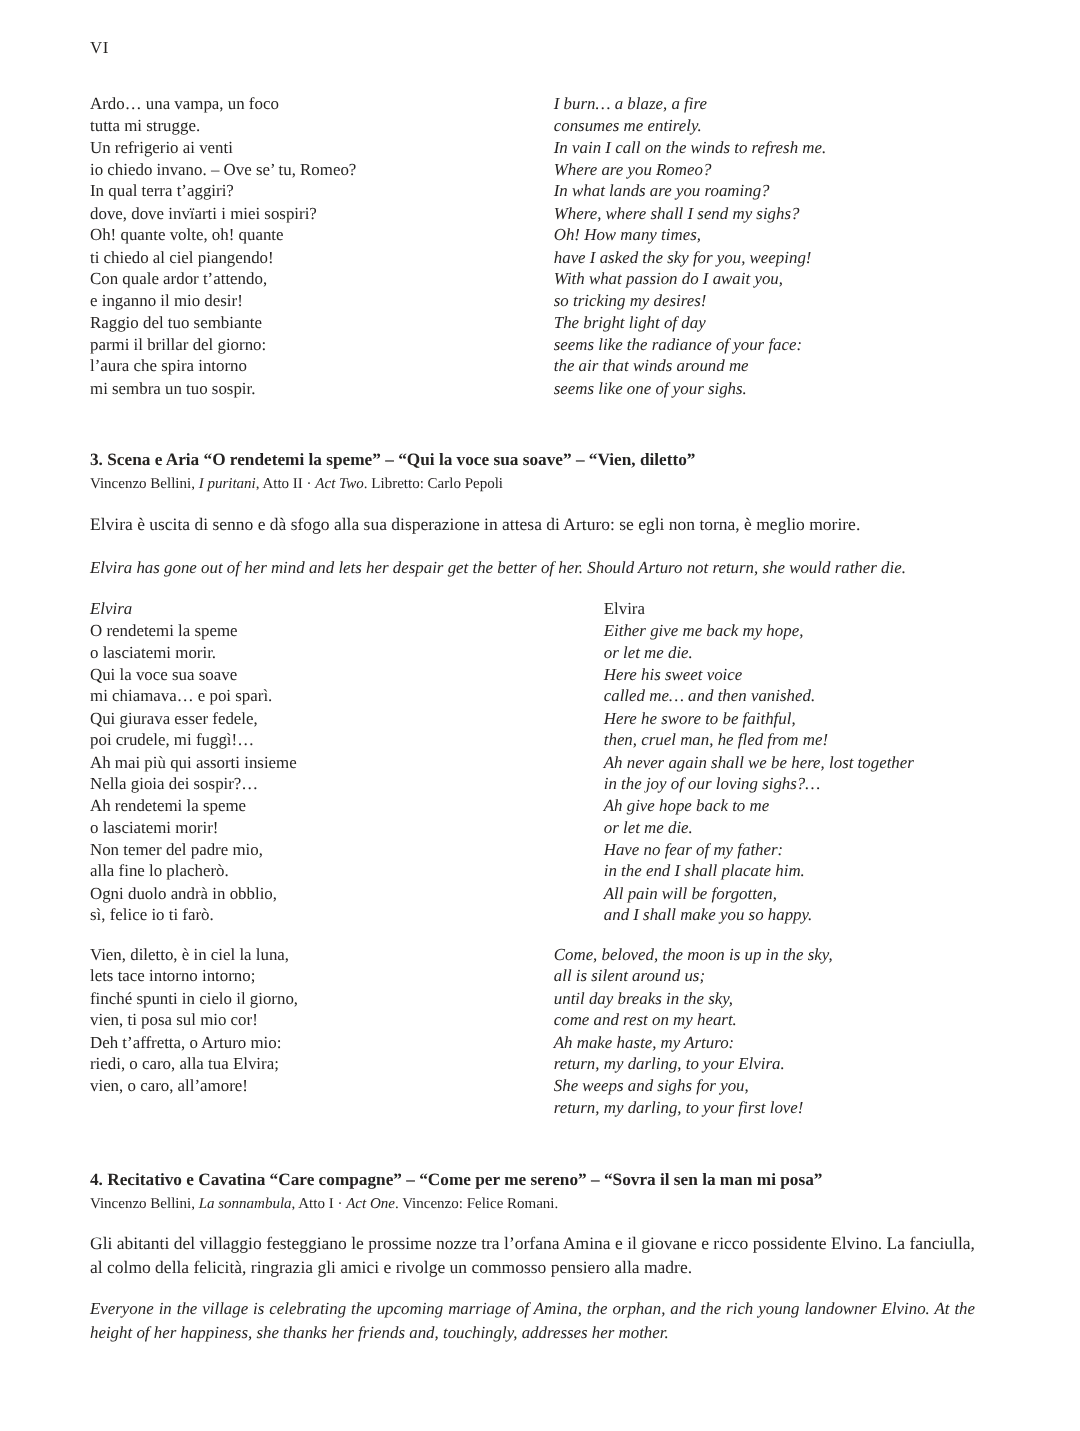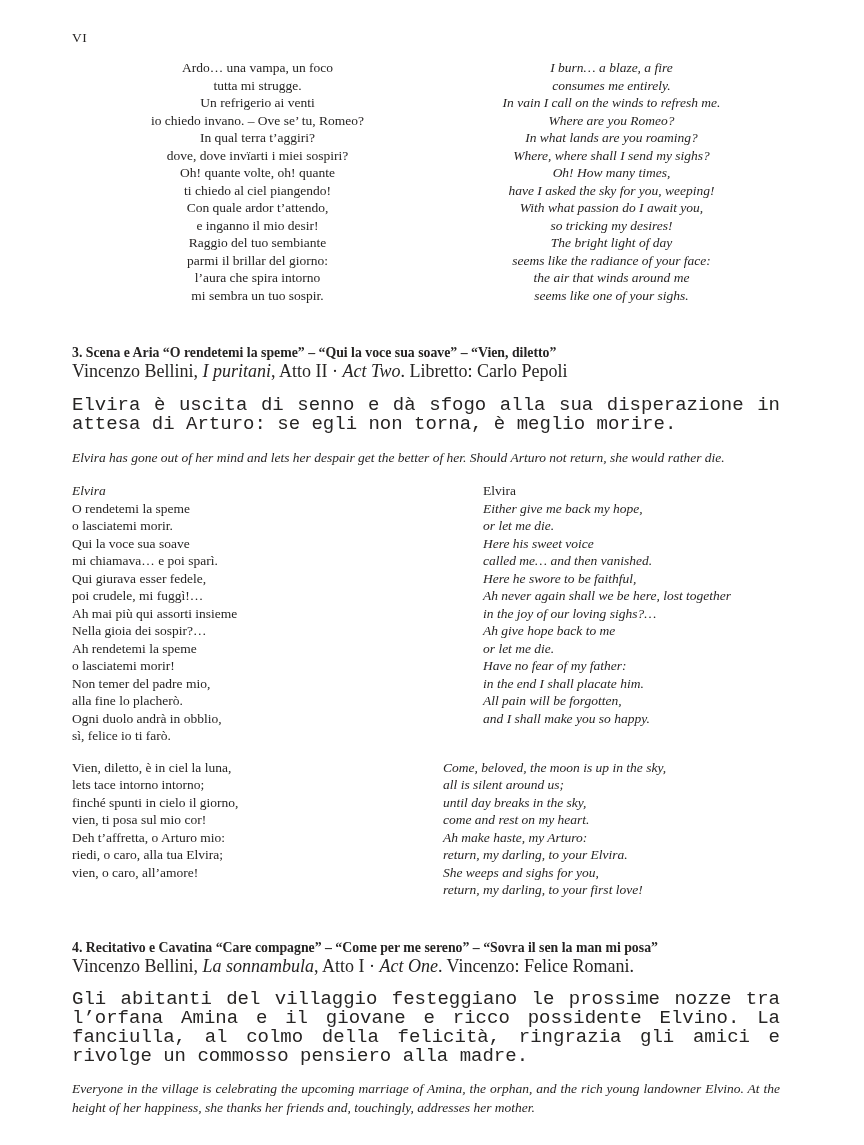--- a/index.html
+++ b/index.html
@@ -32,42 +32,41 @@
     display: grid;
     grid-template-columns: 371px 1fr;
     font-size: 13.5px;
     line-height: 17.5px;
   }
   .col-en { font-style: italic; }
   .poem-line { white-space: pre; }
   .speaker-it { font-style: italic; }
   .speaker-en { font-style: normal; }
 
-  .block-continuation { margin-top: 13px; text-align: center; }
+  .block-continuation { margin-top: 28px; }
 
   .section-heading {
     margin-top: 39px;
     font-size: 13.8px;
     font-weight: bold;
     line-height: 19px;
     white-space: pre;
   }
   .byline {
-    font-size: 18px;
+    font-size: 12px;
     line-height: 19px;
     white-space: pre;
   }
   .byline .seg-italic { font-style: italic; }
 
   .synopsis-it {
     margin-top: 15px;
-    font-size: 19px;
+    font-size: 14px;
     line-height: 19px;
     text-align: justify;
-    font-family: Liberation Mono, monospace;
   }
   .synopsis-en {
     margin-top: 14px;
     font-size: 13.5px;
     line-height: 19px;
     font-style: italic;
     text-align: justify;
   }
   .block-aria { margin-top: 15px; gap: 40px; }
   .block-cabaletta { margin-top: 14px; }
@@ -142,20 +141,21 @@
         </div>
     </div>
     <div class="col-en">
       <div class="poem-line speaker-en">Elvira</div>
       <div>
           <div class="poem-line">Either give me back my hope,</div>
           <div class="poem-line">or let me die.</div>
           <div class="poem-line">Here his sweet voice</div>
           <div class="poem-line">called me… and then vanished.</div>
           <div class="poem-line">Here he swore to be faithful,</div>
+          <div class="poem-line">then, cruel man, he fled from me!</div>
           <div class="poem-line">Ah never again shall we be here, lost together</div>
           <div class="poem-line">in the joy of our loving sighs?…</div>
           <div class="poem-line">Ah give hope back to me</div>
           <div class="poem-line">or let me die.</div>
           <div class="poem-line">Have no fear of my father:</div>
           <div class="poem-line">in the end I shall placate him.</div>
           <div class="poem-line">All pain will be forgotten,</div>
           <div class="poem-line">and I shall make you so happy.</div>
         </div>
     </div>

